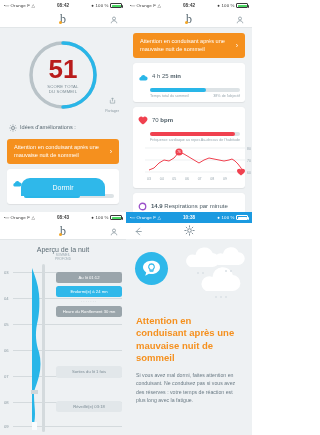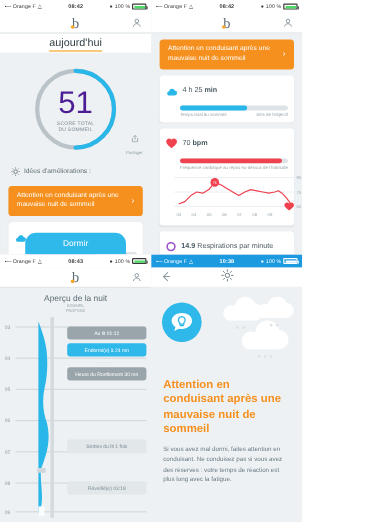--- a/index.html
+++ b/index.html
@@ -57,21 +57,21 @@
   .tab-active { font-size: 9px; color: #2f3d45; padding-bottom: 2px;
     border-bottom: 1.6px solid #f5a623; }
   .p1-body { background: #eef1f3; height: 168px; position: relative; }
   .ring-wrap { display:flex; justify-content:center; padding-top: 10px; }
   .ring { position: relative; width: 74px; height: 74px; }
   .ring svg { display:block; }
   .ring-center {
     position:absolute; inset:0; display:flex; flex-direction:column;
     align-items:center; justify-content:center;
   }
-  .score { font-size: 26px; color: #4c1d95; line-height: 1; font-weight: 400; }
+  .score { font-size: 26px; color: #b91c1c; line-height: 1; font-weight: 700; }
   .score-lbl { font-size: 4.2px; color: #7b8b94; text-align:center; line-height: 1.25;
     letter-spacing: .2px; margin-top: 2px; }
   .share { position:absolute; right: 7px; top: 62px; text-align:center; }
   .share-lbl { font-size: 3.6px; color: #8b9aa2; margin-top: .5px; }
   .ideas { display:flex; align-items:center; gap:3px; padding: 6px 9px 3px; }
   .ideas-txt { font-size: 5.6px; color: #5b6b74; }
   .cta {
     margin: 0 7px; background: #f5901e; border-radius: 3px;
     padding: 5px 7px; display:flex; align-items:center; gap: 4px;
   }
@@ -162,23 +162,20 @@
       <span class="logo-b">b</span>
       <span class="logo-dot"></span>
       <span class="nav-right">
         <svg width="8" height="8" viewBox="0 0 16 16">
             <circle cx="8" cy="5" r="3" fill="none" stroke="#7b8b94" stroke-width="1.4"></circle>
             <path d="M2.5 14.5c0-3 2.5-5 5.5-5s5.5 2 5.5 5" fill="none" stroke="#7b8b94" stroke-width="1.4"></path>
           </svg>
       </span>
     </div>
 
-    <div class="tabrow">
-      <span class="tab-active">aujourd'hui</span>
-    </div>
 
     <div class="p1-body">
       <div class="ring-wrap">
         <div class="ring">
           <svg width="74" height="74" viewBox="0 0 74 74">
             <circle cx="37" cy="37" r="32" fill="none" stroke="#b9c3c8" stroke-width="3.5"></circle>
             <path d="M37 5 a32 32 0 0 1 0 64" fill="none" stroke="#29b6e8" stroke-width="3.5" stroke-linecap="round"></path>
           </svg>
           <div class="ring-center">
             <div class="score">51</div>

